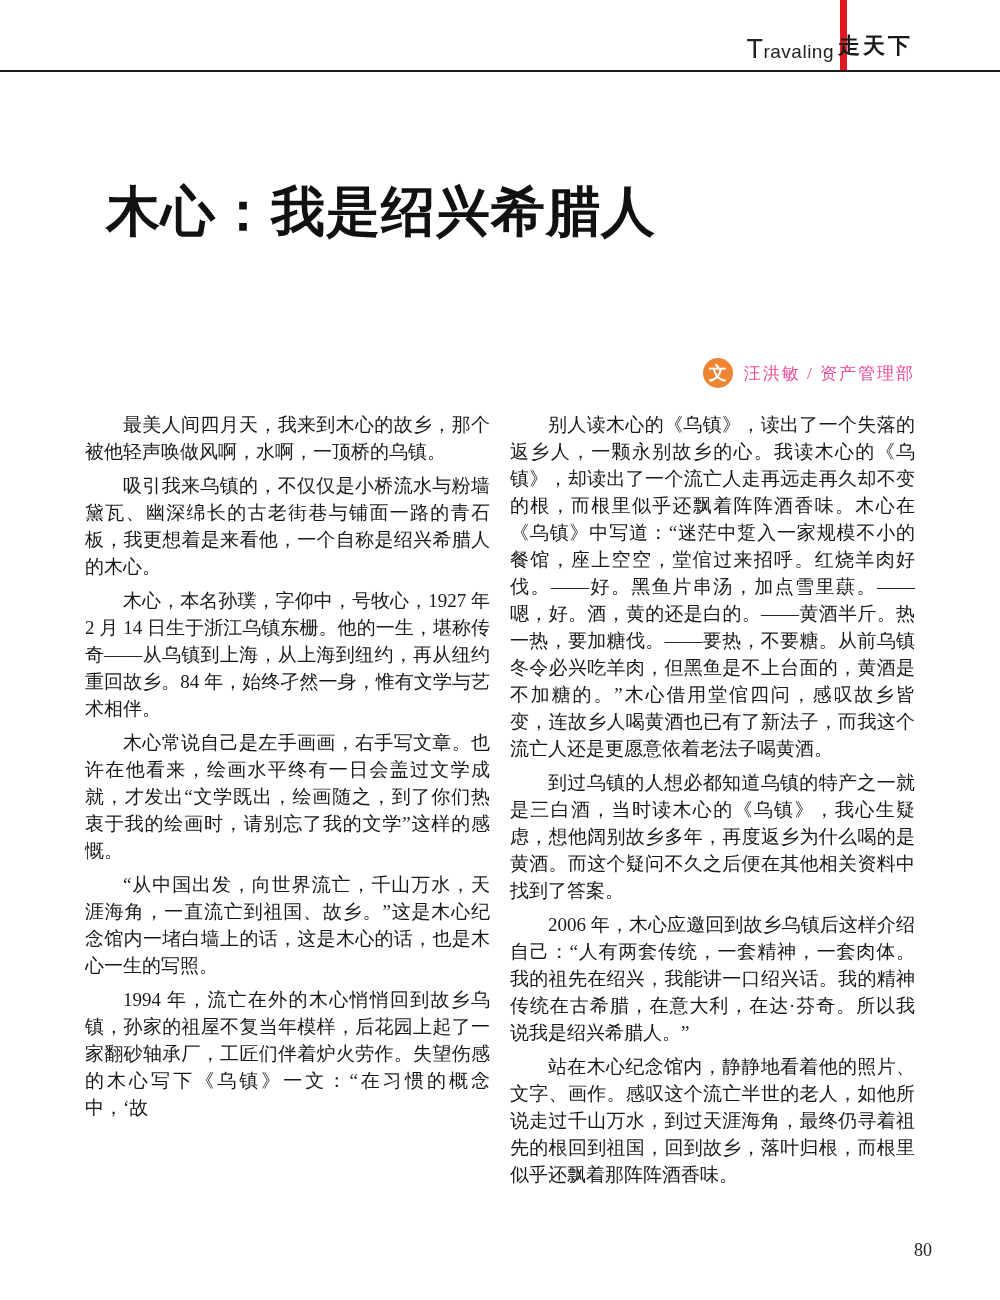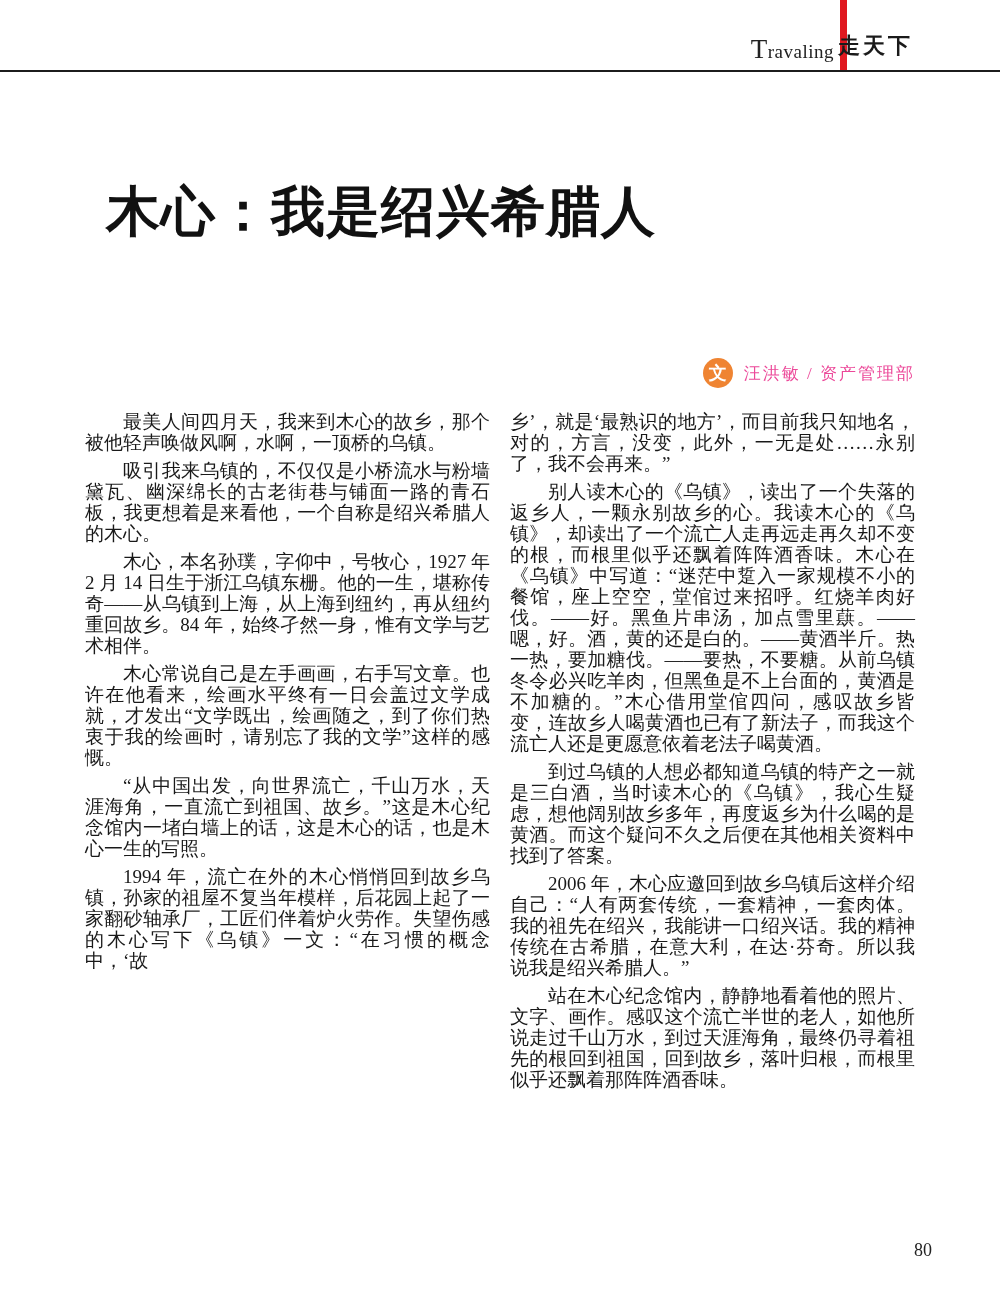--- a/index.html
+++ b/index.html
@@ -21,21 +21,21 @@
     position: absolute;
     top: 0; left: 0;
     width: 1000px;
     height: 70px;
     border-bottom: 2px solid #1c1c1c;
   }
   .brand {
     position: absolute;
     right: 166px;
     bottom: 7px;
-    font-family: Liberation Serif, serif;
+    font-family: Liberation Sans, sans-serif;
     font-size: 19px;
     color: #222222;
     letter-spacing: 0.5px;
   }
   .brand-initial {
     font-size: 27px;
     line-height: 19px;
   }
   .red-bar {
     position: absolute;
@@ -103,21 +103,21 @@
     position: absolute;
     left: 85px;
     top: 411px;
     width: 830px;
     display: flex;
     gap: 20px;
   }
   .col {
     width: 405px;
     font-size: 19px;
-    line-height: 21px;
+    line-height: 27px;
     color: #191919;
     text-align: justify;
     text-justify: inter-ideograph;
   }
   .col p {
     margin: 0 0 7px 0;
     text-indent: 2em;
   }
   .col p.no-indent {
     text-indent: 0;
@@ -153,21 +153,20 @@
   <main class="columns">
     <div class="col">
       <p>最美人间四月天，我来到木心的故乡，那个被他轻声唤做风啊，水啊，一顶桥的乌镇。</p>
       <p>吸引我来乌镇的，不仅仅是小桥流水与粉墙黛瓦、幽深绵长的古老街巷与铺面一路的青石板，我更想着是来看他，一个自称是绍兴希腊人的木心。</p>
       <p>木心，本名孙璞，字仰中，号牧心，1927 年 2 月 14 日生于浙江乌镇东栅。他的一生，堪称传奇——从乌镇到上海，从上海到纽约，再从纽约重回故乡。84 年，始终孑然一身，惟有文学与艺术相伴。</p>
       <p>木心常说自己是左手画画，右手写文章。也许在他看来，绘画水平终有一日会盖过文学成就，才发出“文学既出，绘画随之，到了你们热衷于我的绘画时，请别忘了我的文学”这样的感慨。</p>
       <p>“从中国出发，向世界流亡，千山万水，天涯海角，一直流亡到祖国、故乡。”这是木心纪念馆内一堵白墙上的话，这是木心的话，也是木心一生的写照。</p>
       <p>1994 年，流亡在外的木心悄悄回到故乡乌镇，孙家的祖屋不复当年模样，后花园上起了一家翻砂轴承厂，工匠们伴着炉火劳作。失望伤感的木心写下《乌镇》一文：“在习惯的概念中，‘故</p>
     </div>
     <div class="col">
-      <p class="no-indent">乡’，就是‘最熟识的地方’，而目前我只知地名，对的，方言，没变，此外，一无是处……永别了，我不会再来。”</p>
       <p>别人读木心的《乌镇》，读出了一个失落的返乡人，一颗永别故乡的心。我读木心的《乌镇》，却读出了一个流亡人走再远走再久却不变的根，而根里似乎还飘着阵阵酒香味。木心在《乌镇》中写道：“迷茫中踅入一家规模不小的餐馆，座上空空，堂倌过来招呼。红烧羊肉好伐。——好。黑鱼片串汤，加点雪里蕻。——嗯，好。酒，黄的还是白的。——黄酒半斤。热一热，要加糖伐。——要热，不要糖。从前乌镇冬令必兴吃羊肉，但黑鱼是不上台面的，黄酒是不加糖的。”木心借用堂倌四问，感叹故乡皆变，连故乡人喝黄酒也已有了新法子，而我这个流亡人还是更愿意依着老法子喝黄酒。</p>
       <p>到过乌镇的人想必都知道乌镇的特产之一就是三白酒，当时读木心的《乌镇》，我心生疑虑，想他阔别故乡多年，再度返乡为什么喝的是黄酒。而这个疑问不久之后便在其他相关资料中找到了答案。</p>
       <p>2006 年，木心应邀回到故乡乌镇后这样介绍自己：“人有两套传统，一套精神，一套肉体。我的祖先在绍兴，我能讲一口绍兴话。我的精神传统在古希腊，在意大利，在达·芬奇。所以我说我是绍兴希腊人。”</p>
       <p>站在木心纪念馆内，静静地看着他的照片、文字、画作。感叹这个流亡半世的老人，如他所说走过千山万水，到过天涯海角，最终仍寻着祖先的根回到祖国，回到故乡，落叶归根，而根里似乎还飘着那阵阵酒香味。</p>
     </div>
   </main>
 
   <div class="page-number">80</div>
 
 </div>

